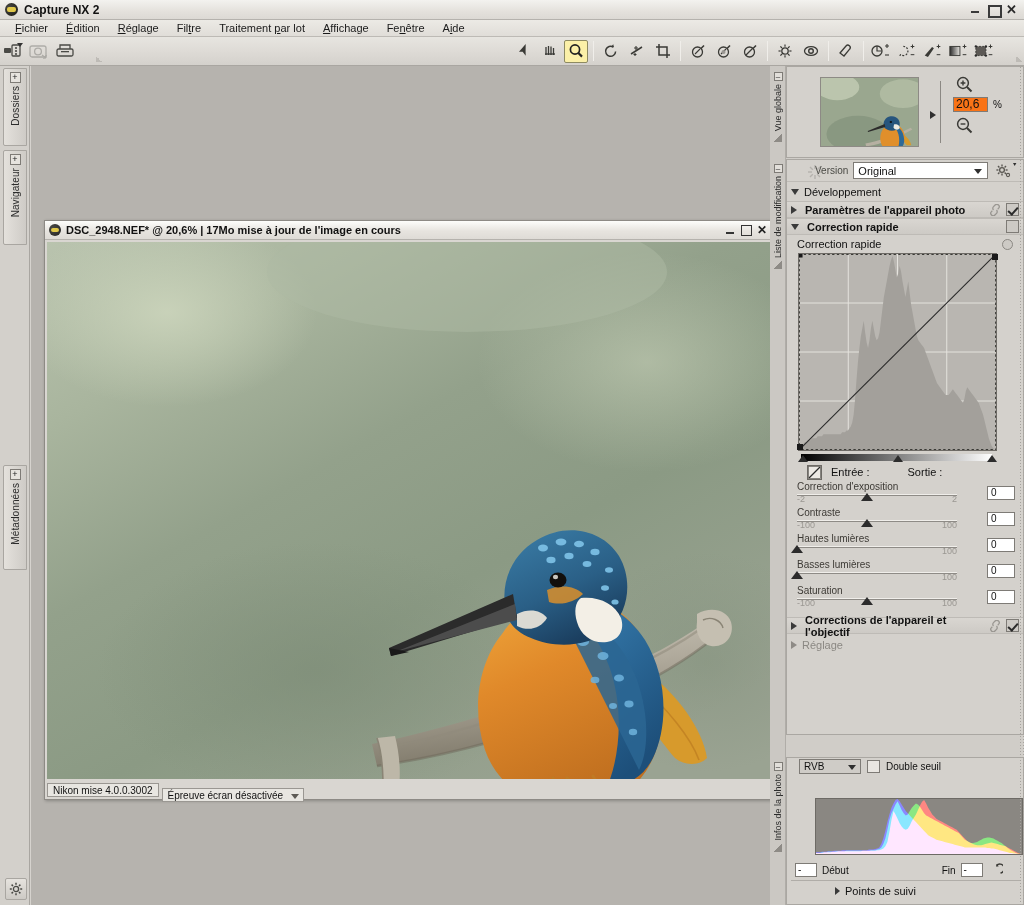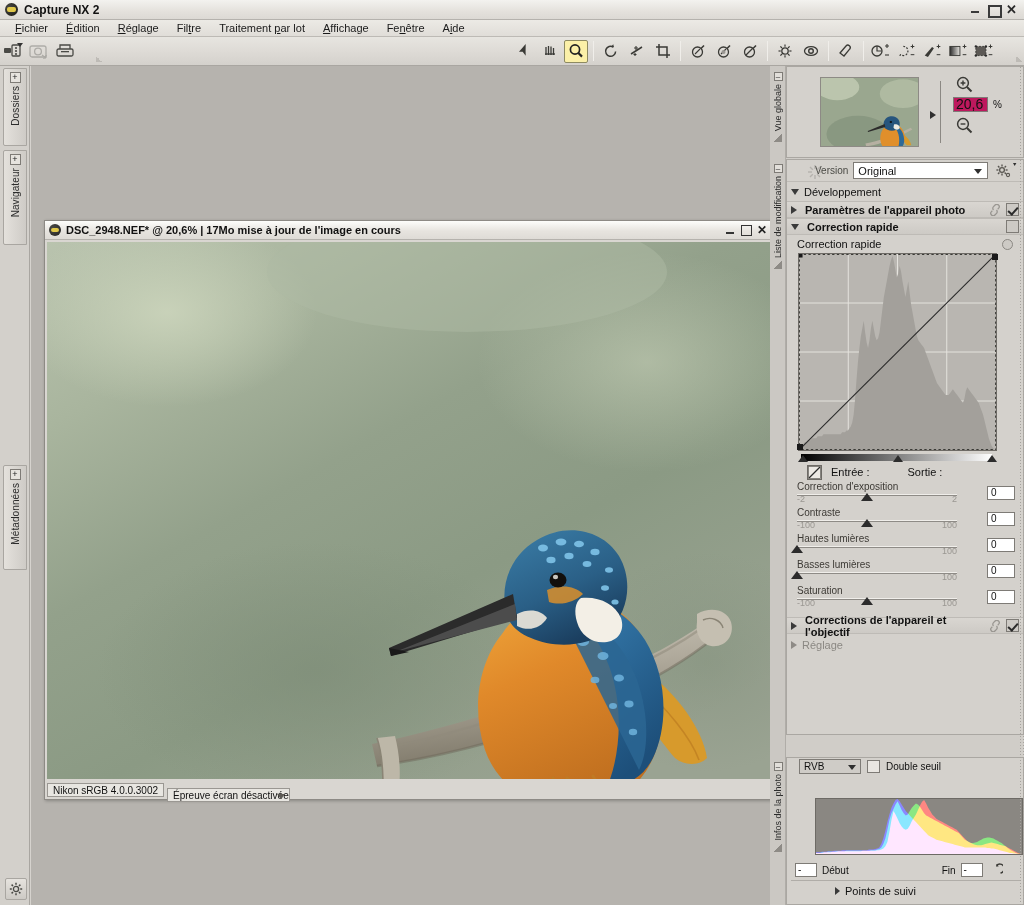--- a/index.html
+++ b/index.html
@@ -121,21 +121,21 @@
   .iw-max::after{content:"";position:absolute;left:0;top:0;width:9px;height:9px;border:1.5px solid #333;}
   .iw-close{font-size:12px;line-height:10px;color:#222;font-weight:bold;text-align:center;}
   .photo-wrap { position:absolute; left:2px; top:21px; width:724px; height:537px; overflow:hidden; background:#8b9a87; }
   .imgwin-status {
     position:absolute; left:2px; bottom:2px; height:14px; display:flex; align-items:center;
   }
   .status-box {
     border:1px solid #9a9792; background:#e8e6e1; height:14px; line-height:13px;
     padding:0 5px; font-size:10px; color:#111; margin-right:3px; white-space:nowrap;
   }
-  .status-box.with-caret { padding-right:0; position:relative;margin-top:9px; }
+  .status-box.with-caret { padding-right:20px; position:relative;margin-top:9px; }
   .status-box .mini-caret { position:absolute; right:4px; top:5px; width:0;height:0;
     border-left:4px solid transparent;border-right:4px solid transparent;border-top:5px solid #5d5a55; }
 
   
   .right-rail { position:absolute; left:770px; top:66px; width:254px; height:839px; background:#d0cdc8; }
   .rrail-tabcol { position:absolute; left:0; top:0; width:16px; height:839px; background:#cbc8c3; border-right:1px solid #b0ada8; }
   .rr-vtab {
     position:absolute; left:0; width:16px;
     display:flex; flex-direction:column; align-items:center; padding-top:2px;
   }
@@ -147,22 +147,22 @@
 
   .panel { position:absolute; left:16px; width:238px;
     background:#d4d1cc; border:1px solid #aaa7a2; }
 
   
   #panel-vueglobale { top:0; height:92px; }
   .nav-thumb { position:absolute; left:33px; top:10px; width:99px; height:70px; border:1px solid #8d8a85; overflow:hidden; background:#8b9a87;}
   .zoom-ctrl { position:absolute; left:152px; top:8px; width:80px; height:76px; }
   .zoom-mag { width:18px;height:18px; }
   .zoom-val-row { display:flex; align-items:center; margin:4px 0 4px 0; }
-  .zoom-input { width:35px; height:15px; border:1px solid #7e7b76; background:#be185d;
-    font-size:14px; line-height:13px; padding:0 2px; color:#111; }
+  .zoom-input { width:35px; height:15px; border:1px solid #7e7b76; background:#f97316;
+    font-size:12px; line-height:13px; padding:0 2px; color:#111; }
   .zoom-pct { font-size:10px; margin-left:5px; color:#111; }
   .zoom-slider-mark { position:absolute; left:-9px; top:36px; width:0;height:0;
     border-top:4px solid transparent;border-bottom:4px solid transparent;border-left:6px solid #2f2f2f;}
   .zoom-vline { position:absolute; left:1px; top:6px; width:1px; height:62px; background:#8b8883;}
 
   
   #panel-dev { top:93px; height:576px; }
   .panel-hdr-row { height:22px; display:flex; align-items:center; padding:0 4px; border-bottom:1px solid #bebbb6;text-align:right; }
   .version-label { font-size:10px; color:#4a4a45; margin-left:24px; margin-right:5px; }
   .version-select { flex:1; height:17px; background:#fff; border:1px solid #7e7b76;
@@ -608,21 +608,21 @@
           <path d="M466 352 L342 406 L344 414 L470 376 Z" fill="#2b2b2b"></path>
           <path d="M468 362 L348 410 L470 378 Z" fill="#4c4c4c"></path>
           <path d="M342 406 L344 414 L362 410 Z" fill="#1a1a1a"></path>
 
           <path d="M506 536 C510 546 514 554 520 558 M512 540 C512 550 508 558 500 562 M520 536 C528 544 536 548 544 548" stroke="#c07a24" stroke-width="3.2" fill="none" stroke-linecap="round"></path>
           <path d="M546 534 C552 544 558 550 566 552" stroke="#c07a24" stroke-width="3" fill="none" stroke-linecap="round"></path>
         </svg>
       </div>
 
       <div class="imgwin-status">
-        <div class="status-box">Nikon sRGB 4.0.0.3002</div>
+        <div class="status-box">Nikon mise 4.0.0.3002</div>
         <div class="status-box with-caret">
           <span>Épreuve écran désactivée</span>
           <span class="mini-caret"></span>
         </div>
       </div>
     </div>
   </div>
 
   <div class="right-rail">
     <div class="rrail-tabcol">

